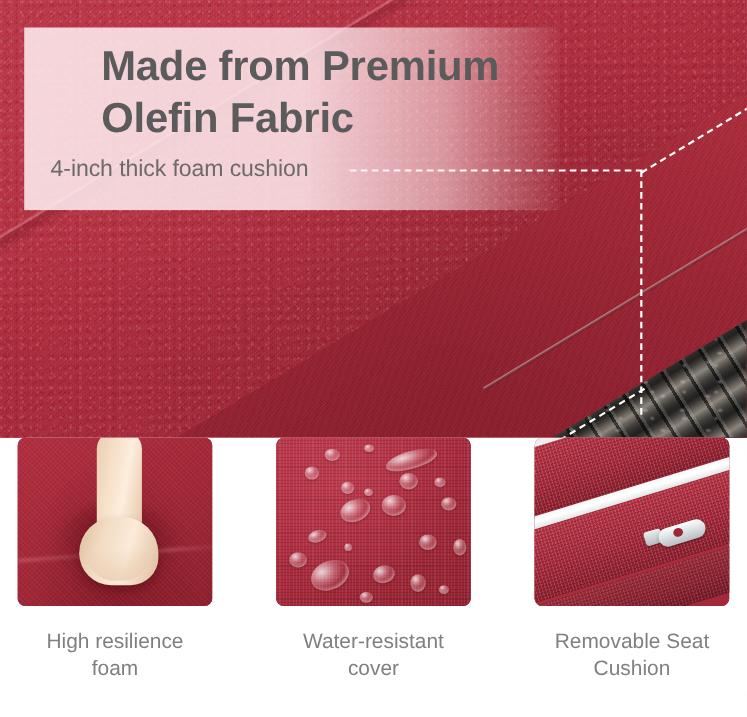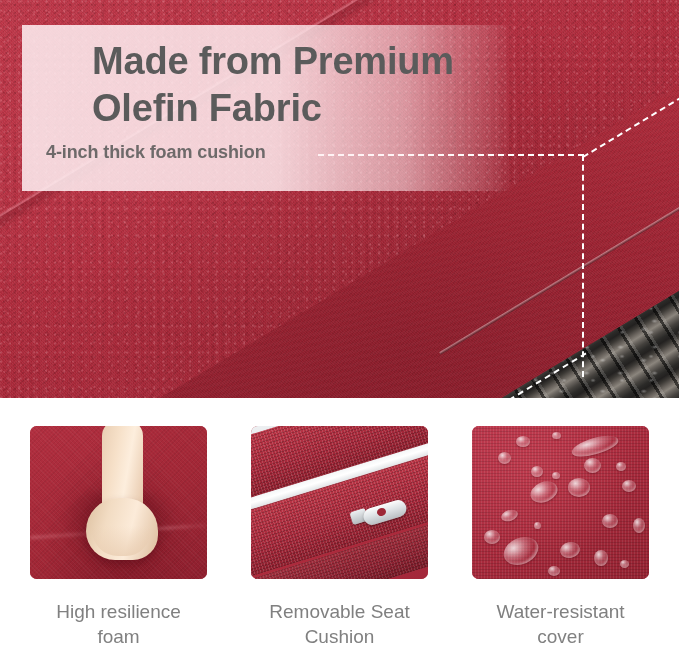--- a/index.html
+++ b/index.html
@@ -223,37 +223,36 @@
     font-weight: 700;
     letter-spacing: -0.2px;
     white-space: pre-line;
     margin-left: 47px;
   }
   .subline {
     position: absolute;
     left: 46px;
     top: 142px;
     color: #6e6a6a;
-    font-size: 18px;
-    font-weight: 700;
+    font-size: 21px;
+    font-weight: 400;
     letter-spacing: -0.1px;
   }
 
   
   .features {
     position: absolute;
     left: 0;
     top: 398px;
     width: 679px;
     height: 254px;
     background: #ffffff;
     display: flex;
     justify-content: center;
-    gap: 44px;
-    padding-top: 28px;
+    gap: 58px;
     box-sizing: border-box;
     border-radius: 25px;
   }
   .feature {
     width: 177px;
     display: flex;
     flex-direction: column;
     align-items: center;
   }
   .thumb {
@@ -435,35 +434,20 @@
       <div class="t1-bg"></div>
       <div class="t1-tex"></div>
       <div class="t1-dent"></div>
       <div class="t1-crease"></div>
       <div class="t1-arm"></div>
       <div class="t1-fist"></div>
       <div class="t1-knuckle"></div>
     </div>
     <div class="caption">High resilience
 foam</div>
-  </div>
-
-  <div class="feature">
-    <div class="thumb">
-      <div class="t3-bg"></div>
-      <div class="t3-strip t3-fab" style="top:22px; height:62px;"></div>
-      <div class="t3-strip t3-zip" style="top:84px; height:13px;"></div>
-      <div class="t3-strip t3-fab" style="top:97px; height:64px;"></div>
-      <div class="t3-strip t3-fab" style="top:166px; height:40px; filter:brightness(0.85);"></div>
-      <div class="t3-slider"></div>
-      <div class="t3-pull"></div>
-      <div class="t3-pull-hole"></div>
-    </div>
-    <div class="caption">Removable Seat
-Cushion</div>
   </div>
 
   <div class="feature">
     <div class="thumb">
       <div class="t2-bg"></div>
       <div class="t2-weave"></div>
       <div class="drop" style="left:44px;  top:10px;  width:14px; height:11px;"></div>
       <div class="drop" style="left:80px;  top:6px;   width:9px;  height:7px;"></div>
       <div class="drop" style="left:99px;  top:12px;  width:48px; height:16px; border-radius:50% 50% 46% 46%; transform:rotate(-16deg);"></div>
       <div class="drop" style="left:26px;  top:26px;  width:13px; height:12px;"></div>
@@ -482,13 +466,28 @@
       <div class="drop" style="left:31px;  top:112px; width:36px; height:26px; transform:rotate(-24deg);"></div>
       <div class="drop" style="left:88px;  top:116px; width:20px; height:16px; transform:rotate(-12deg);"></div>
       <div class="drop" style="left:122px; top:124px; width:14px; height:16px;"></div>
       <div class="drop" style="left:76px;  top:140px; width:12px; height:10px;"></div>
       <div class="drop" style="left:148px; top:134px; width:9px;  height:8px;"></div>
     </div>
     <div class="caption">Water-resistant
 cover</div>
   </div>
 
+  <div class="feature">
+    <div class="thumb">
+      <div class="t3-bg"></div>
+      <div class="t3-strip t3-fab" style="top:22px; height:62px;"></div>
+      <div class="t3-strip t3-zip" style="top:84px; height:13px;"></div>
+      <div class="t3-strip t3-fab" style="top:97px; height:64px;"></div>
+      <div class="t3-strip t3-fab" style="top:166px; height:40px; filter:brightness(0.85);"></div>
+      <div class="t3-slider"></div>
+      <div class="t3-pull"></div>
+      <div class="t3-pull-hole"></div>
+    </div>
+    <div class="caption">Removable Seat
+Cushion</div>
+  </div>
+
 </div>
 
 </body></html>

